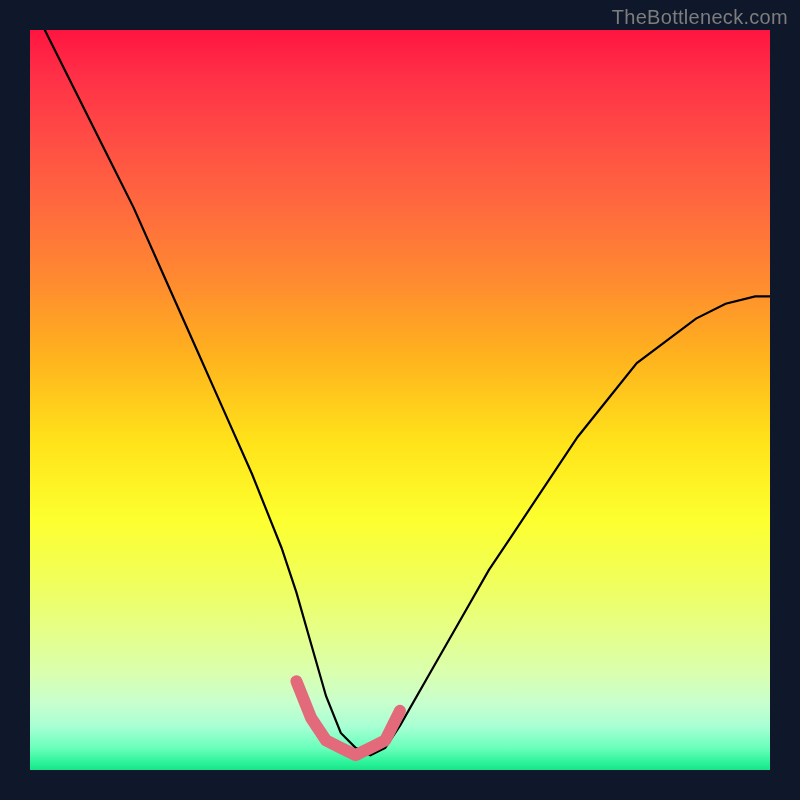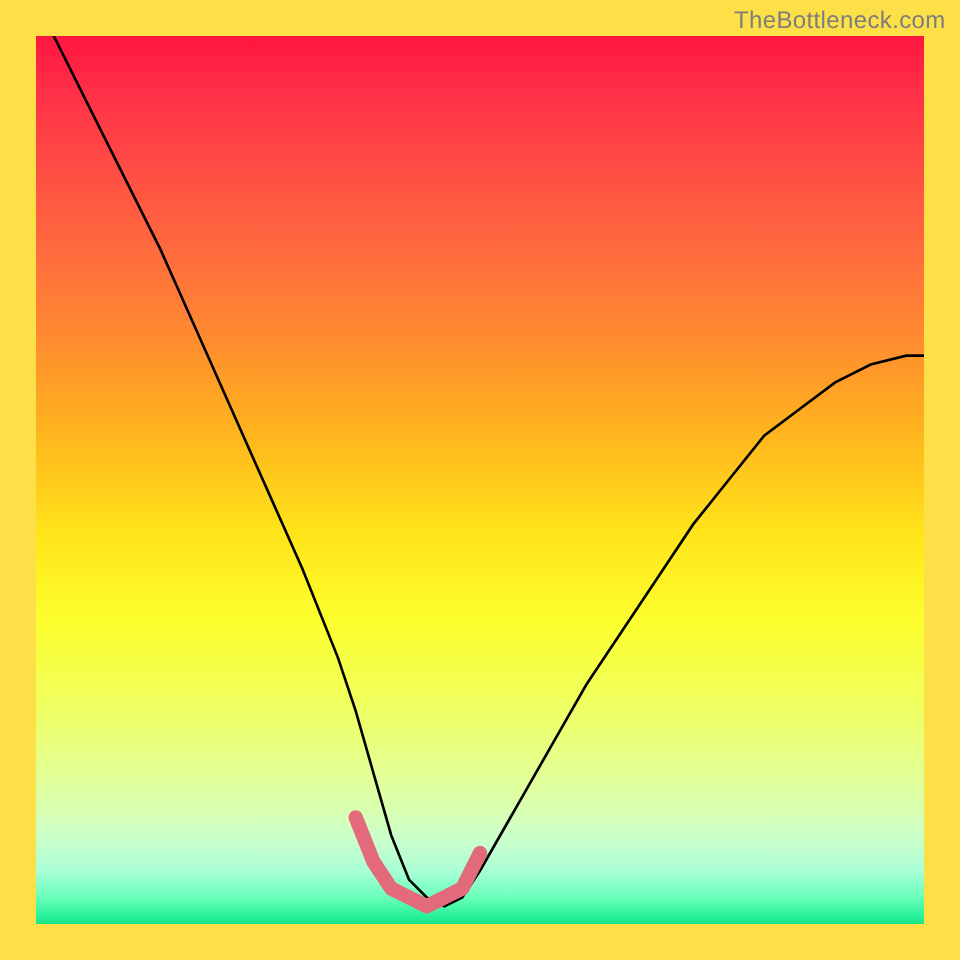--- a/index.html
+++ b/index.html
@@ -8,21 +8,21 @@
     width: 800px;
     height: 800px;
     overflow: hidden;
     background: #000;
     font-family: Arial, Helvetica, sans-serif;
   }
   .frame {
     position: relative;
     width: 800px;
     height: 800px;
-    background: #fde047;
+    background: #0f172a;
   }
   .plot-area {
     position: absolute;
     left: 30px;
     top: 30px;
     width: 740px;
     height: 740px;
     
     background: linear-gradient(
       to bottom,

